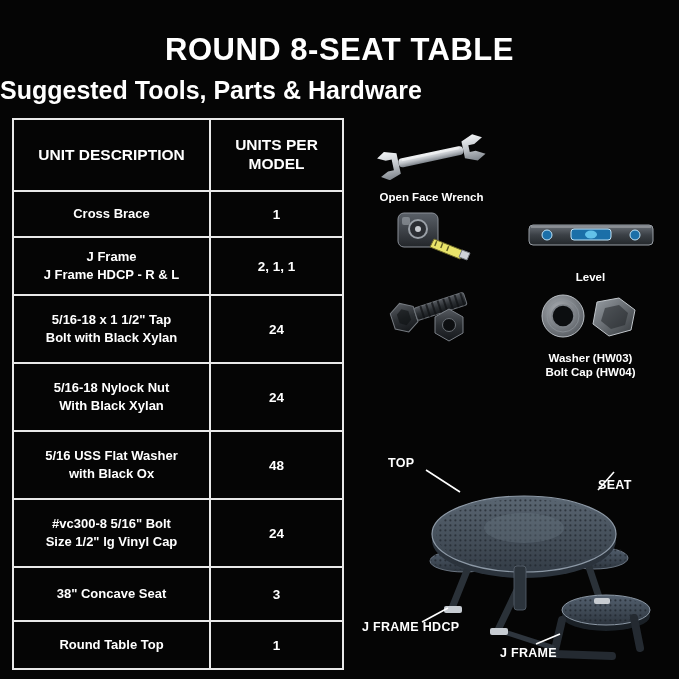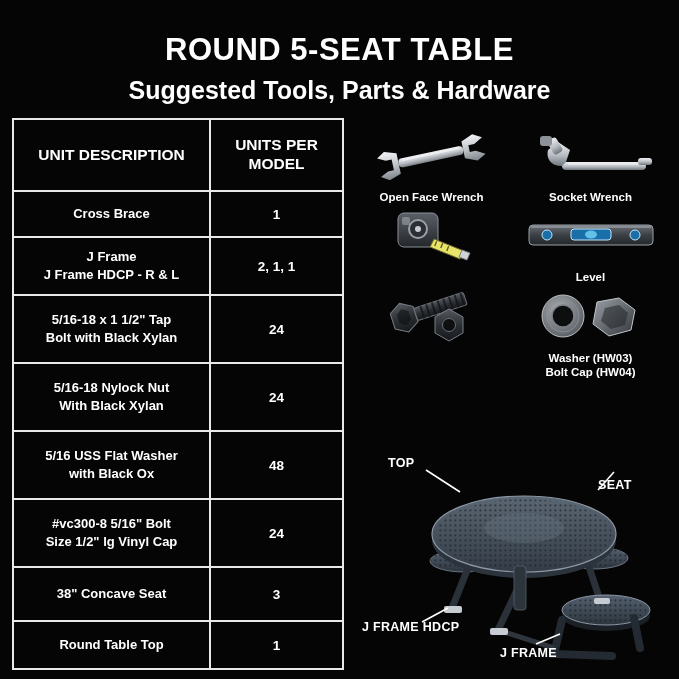--- a/index.html
+++ b/index.html
@@ -5,21 +5,21 @@
   html,body{margin:0;padding:0;background:#000;}
   body{width:679px;height:679px;overflow:hidden;font-family:"Liberation Sans",sans-serif;color:#fff;}
   .page{position:relative;width:679px;height:679px;background:#050505;}
 
   
   .title{
     position:absolute;top:32px;left:0;width:679px;text-align:center;
     font-size:31px;font-weight:bold;letter-spacing:.5px;color:#fff;
   }
   .subtitle{
-    position:absolute;top:76px;left:0;width:679px;text-align:center;
+    position:absolute;top:76px;left:0;width:679px;text-align:left;
     font-size:25px;font-weight:bold;color:#fff;
   }
 
   
   .tablewrap{position:absolute;left:12px;top:118px;width:330px;}
   table.spec{border-collapse:collapse;width:330px;table-layout:fixed;padding-left:33px;}
   table.spec td, table.spec th{
     border:2px solid #e9e9e9;text-align:center;vertical-align:middle;color:#fff;
     padding:0 4px;
   }
@@ -56,21 +56,21 @@
   .cal.jframehdcp{left:14px;top:172px;}
   .cal.jframe{left:152px;top:198px;}
 
   .svgfull{position:absolute;left:0;top:0;}
 </style>
 </head>
 <body>
 
 <div class="page">
 
-  <div class="title">ROUND 5-SEAT TABLE</div>
+  <div class="title">ROUND 8-SEAT TABLE</div>
   <div class="subtitle">Suggested Tools, Parts &amp; Hardware</div>
 
   <div class="tablewrap">
     <table class="spec">
       <colgroup>
           <col class="c1">
           <col class="c2">
         </colgroup>
       <thead>
         <tr>
@@ -132,42 +132,20 @@
               <rect x="26" y="18" width="66" height="9" rx="4" fill="url(#m1)"></rect>
               <path d="M26 12 L14 8 L6 13 L14 17 L20 17 L20 28 L14 28 L6 32 L14 37 L26 33 Z" fill="url(#m1)"></path>
               <path d="M92 14 L104 9 L113 14 L104 19 L98 19 L98 26 L104 26 L113 31 L104 36 L92 31 Z" fill="url(#m1)"></path>
               <rect x="30" y="19" width="58" height="2" fill="#ffffff" opacity="0.45"></rect>
             </g>
           </svg>
         </div>
         <div class="toollabel">Open Face Wrench</div>
       </div>
 
-      <div class="toolcell">
-        <div class="toolart">
-          <svg width="130" height="50" viewBox="0 0 130 50">
-            <defs>
-              <linearGradient id="m2" x1="0" y1="0" x2="0" y2="1">
-                <stop offset="0" stop-color="#eef0f3"></stop>
-                  <stop offset="0.55" stop-color="#b9bec4"></stop>
-                  <stop offset="1" stop-color="#70767d"></stop>
-              </linearGradient>
-            </defs>
-            <g>
-              <rect x="36" y="30" width="84" height="8" rx="4" fill="url(#m2)"></rect>
-              <rect x="112" y="26" width="14" height="7" rx="3" fill="url(#m2)"></rect>
-              <path d="M36 34 C24 34 20 26 22 18 L32 10 L44 18 L40 30 Z" fill="url(#m2)"></path>
-              <rect x="24" y="6" width="10" height="16" rx="3" fill="url(#m2)" transform="rotate(-30 29 14)"></rect>
-              <rect x="14" y="4" width="12" height="10" rx="3" fill="#8d9298"></rect>
-              <rect x="42" y="31" width="70" height="2" fill="#fff" opacity="0.4"></rect>
-            </g>
-          </svg>
-        </div>
-        <div class="toollabel">Socket Wrench</div>
-      </div>
     </div>
 
     <div class="toolrow">
       <div class="toolcell r2">
         <div class="toolart">
           <svg width="96" height="60" viewBox="0 0 96 60">
             <defs>
               <linearGradient id="tp" x1="0" y1="0" x2="0" y2="1">
                 <stop offset="0" stop-color="#5a6068"></stop>
                   <stop offset="1" stop-color="#23262a"></stop>

